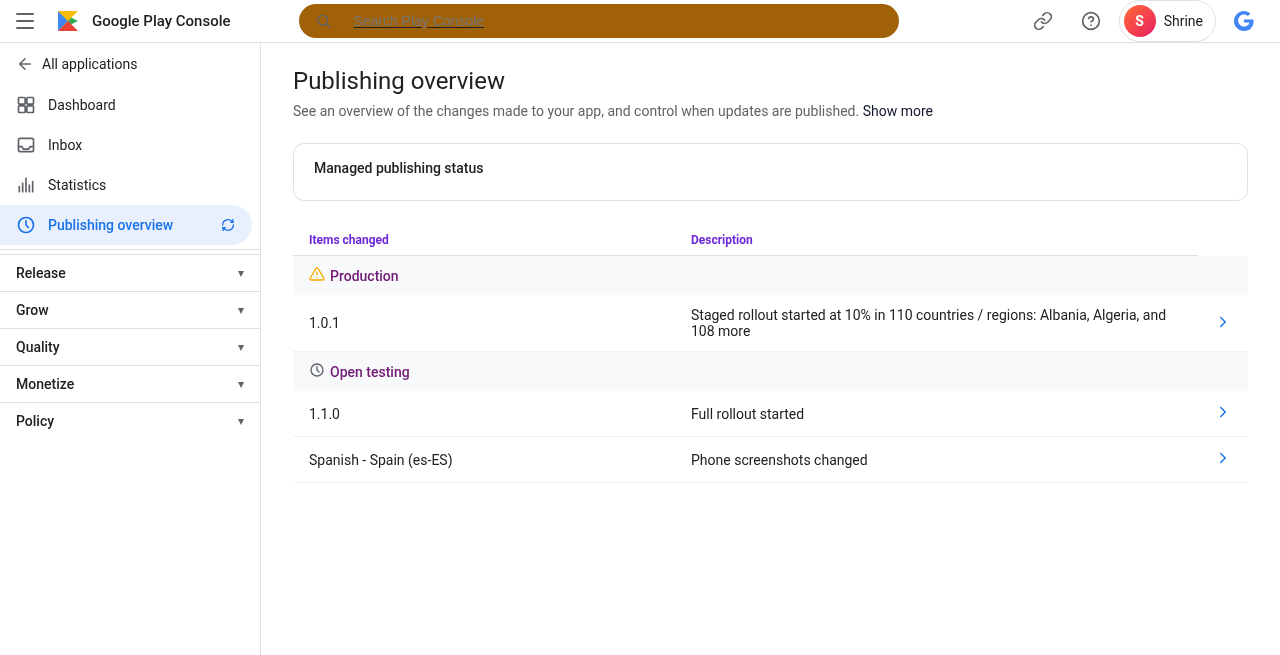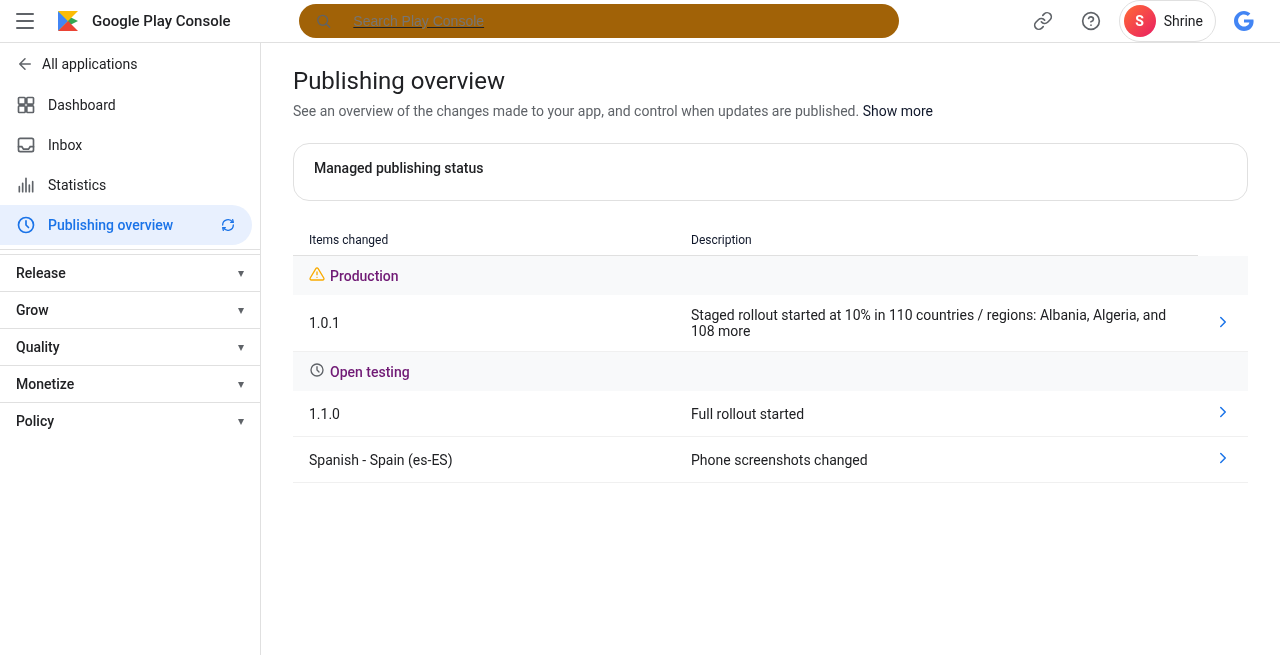--- a/index.html
+++ b/index.html
@@ -36,33 +36,33 @@
     .sidebar-section .chevron { font-size: 12px; color: #5f6368; }
     .sidebar-divider { height: 1px; background: #e0e0e0; margin: 4px 0; }
 
     
     .main { flex: 1; overflow-y: auto; padding: 24px 32px; }
     .page-title { font-size: 24px; font-weight: 400; color: #202124; margin-bottom: 8px; }
     .page-subtitle { font-size: 14px; color: #5f6368; margin-bottom: 24px; }
     .page-subtitle a { color: #0f172a; text-decoration: none; }
 
     
-    .status-card { border: 1px solid #e0e0e0; border-radius: 16px; padding: 16px 20px; margin-bottom: 24px; }
+    .status-card { border: 1px solid #e0e0e0; border-radius: 11px; padding: 16px 20px; margin-bottom: 24px; }
     .status-title { font-size: 14px; font-weight: 500; color: #202124; margin-bottom: 8px; }
     .status-row { display: flex; align-items: center; justify-content: space-between; }
     .status-info { display: flex; align-items: center; gap: 8px; font-size: 14px; color: #5f6368; }
     .manage-link { color: #1a73e8; text-decoration: none; font-size: 14px; font-weight: 500; cursor: pointer; }
 
     
     .section-title { font-size: 20px; font-weight: 400; color: #202124; margin-bottom: 16px; display: flex; align-items: center; gap: 8px; }
     .help-icon { width: 18px; height: 18px; border-radius: 50%; border: 2px solid #5f6368; display: flex; align-items: center; justify-content: center; font-size: 11px; color: #5f6368; cursor: pointer; font-weight: bold; }
 
     
     .changes-table { width: 100%; border-collapse: collapse; }
-    .changes-table th { text-align: left; padding: 8px 16px; font-size: 12px; font-weight: 400; color: #0f172a; border-bottom: 1px solid #e0e0e0; }
+    .changes-table th { text-align: left; padding: 8px 16px; font-size: 12px; font-weight: 700; color: #6d28d9; border-bottom: 1px solid #e0e0e0; }
     .category-row { background: #f8f9fa; }
     .category-cell { padding: 10px 16px; font-size: 14px; color: #701a75; font-weight: 500; display: flex; align-items: center; gap: 5px; }
     .change-row td { padding: 12px 16px; border-bottom: 1px solid #f0f0f0; font-size: 14px; color: #202124; }
     .arrow-link { color: #1a73e8; font-size: 18px; cursor: pointer; text-align: right; }
 
     
     ::-webkit-scrollbar { width: 6px; }
     ::-webkit-scrollbar-track { background: transparent; }
     ::-webkit-scrollbar-thumb { background: #dadce0; border-radius: 3px; }
   </style>

